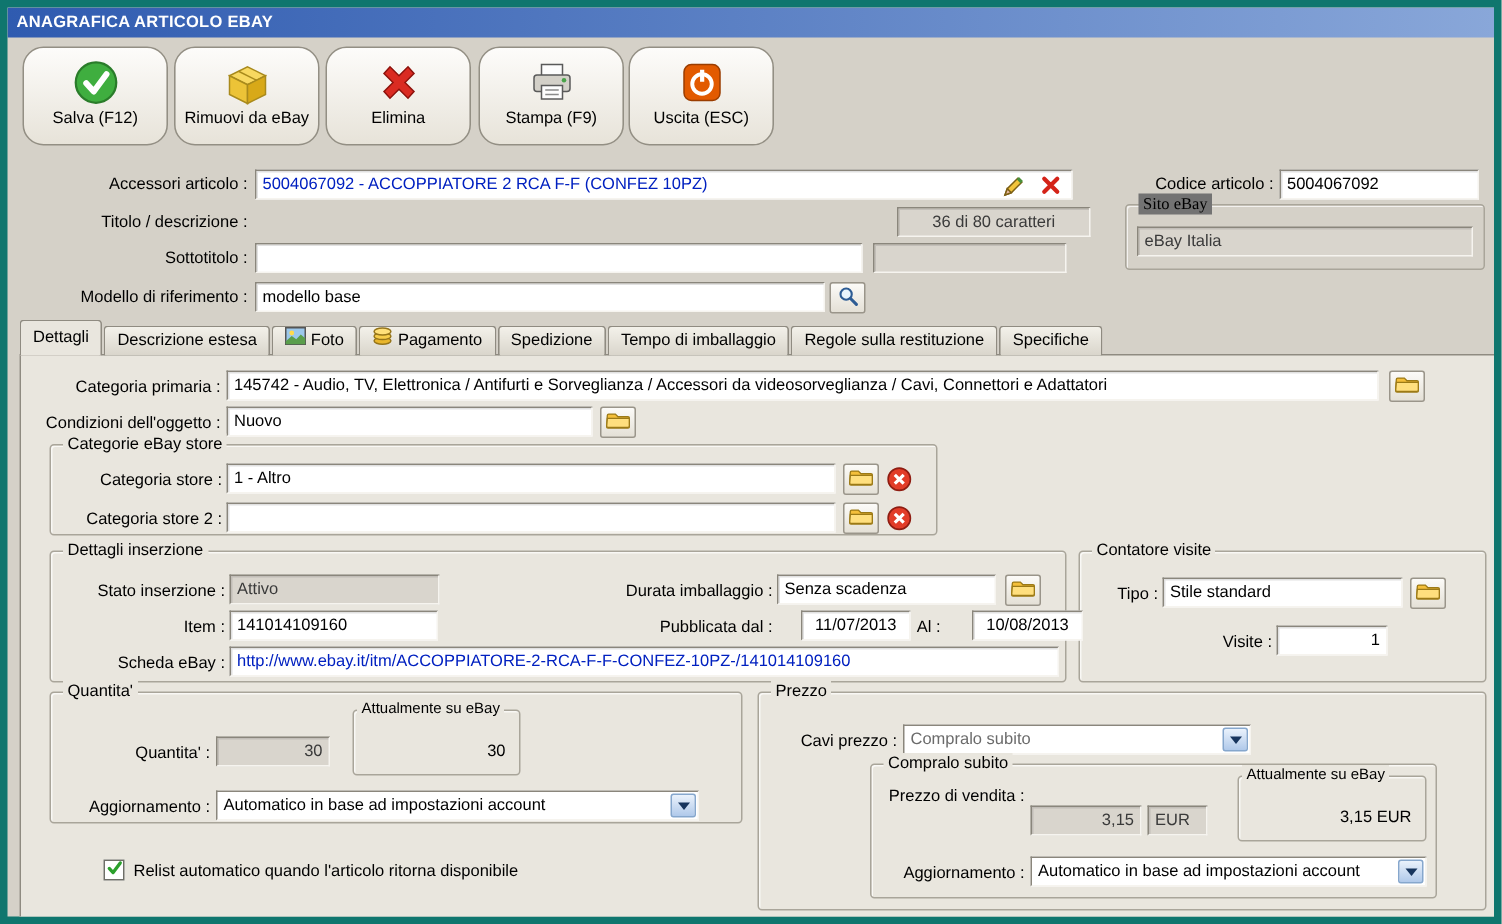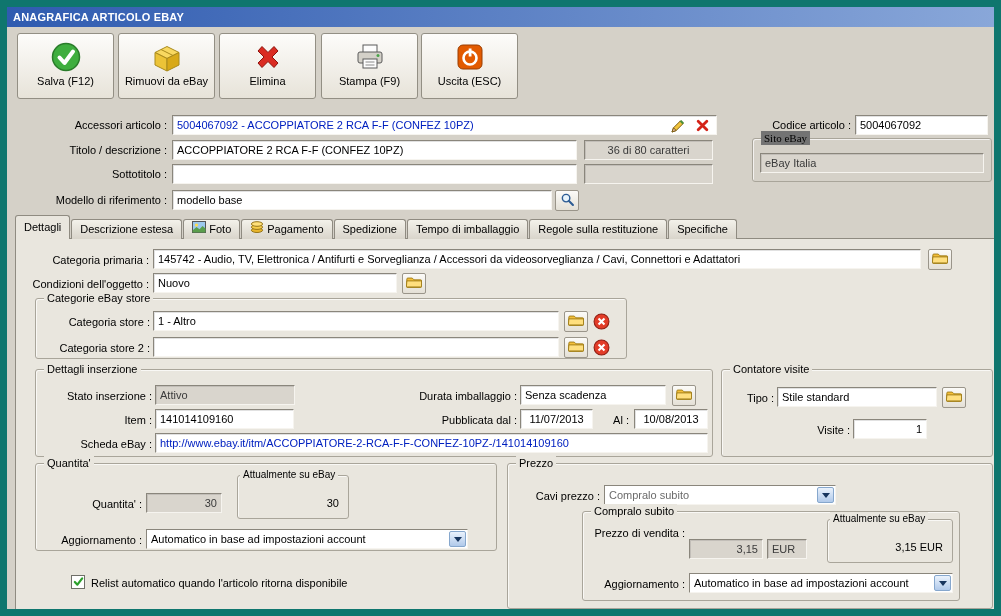--- a/index.html
+++ b/index.html
@@ -1,34 +1,34 @@
 <!DOCTYPE html>
 <html><head>
 <meta charset="utf-8">
 <style>
   * { box-sizing: border-box; margin: 0; padding: 0; }
   body { font-family: "Liberation Sans", sans-serif; font-size: 11px; color:#000; }
-  .win { position:relative; width:1001px; height:616px; background:#d5d1c8; overflow:hidden; border:7px solid #0f766e; }
+  .win { position:relative; width:1001px; height:616px; background:#d5d1c8; overflow:hidden; border:5px solid #0f766e; }
   .titlebar { position:absolute; left:0; top:0; right:0; height:20px;
     background:linear-gradient(90deg,#2f5bb0,#89a7d9); color:#fff; font-weight:bold;
     line-height:20px; padding-left:6px; letter-spacing:.2px; }
   
   .tbtn { position:absolute; top:26px; width:97px; height:66px; border:1px solid #938f84;
-    border-radius:3px; background:linear-gradient(#fdfcfa,#e7e3d9); text-align:center; cursor:pointer; }
+    border-radius:14px; background:linear-gradient(#fdfcfa,#e7e3d9); text-align:center; cursor:pointer; }
   .tbtn .ticon { display:block; margin:7px auto 2px; width:32px; height:32px; }
   .tbtn .tlabel { display:block; margin-top:2px; }
   
   .lbl { position:absolute; height:18px; line-height:18px; text-align:right; white-space:nowrap; }
   .lbl.left { text-align:left; }
   .field { position:absolute; height:20px; line-height:18px; padding:0 4px; background:#fff;
     border:1px solid; border-color:#8a867c #f6f4ef #f6f4ef #8a867c;
     box-shadow:inset 1px 1px 0 rgba(90,90,90,.18); white-space:nowrap; overflow:hidden; }
   .field.gray { background:#d9d5cd; color:#3a3a3a; }
   .field.right { text-align:right; }
-  .field.center { text-align:center; }
+  .field.center { text-align:center;margin-left:16px; }
   .link { color:#0020c0; }
   .url { color:#0020c0; }
   .muted { color:#6b6b6b; }
   .iconbtn { position:absolute; width:24px; height:21px; background:linear-gradient(#fcfbf8,#e4e0d6);
     border:1px solid #9a958a; border-radius:2px; display:flex; align-items:center; justify-content:center; cursor:pointer; }
   .flaticon { position:absolute; cursor:pointer; display:flex; align-items:center; justify-content:center; }
   
   .tabs { position:absolute; left:8px; top:208px; height:24px; display:flex; align-items:flex-end; z-index:3; }
   .tab { height:20px; line-height:19px; padding:0 8px; margin-right:1px; background:linear-gradient(#f3f1ea,#d9d5cb);
     border:1px solid #8f8b81; border-bottom:none; border-radius:3px 3px 0 0; white-space:nowrap; cursor:pointer;
@@ -129,21 +129,20 @@
   </span>
   <span class="flaticon" style="left:687px;top:110px;width:16px;height:16px">
     <svg width="13" height="13" viewBox="0 0 12 12">
         <path d="M2 2 L10 10 M10 2 L2 10" stroke="#d42318" stroke-width="2.6" stroke-linecap="round"></path>
       </svg>
   </span>
   <div class="lbl" style="left:742px;top:109px;width:102px">Codice articolo :</div>
   <div class="field" style="left:848px;top:108px;width:133px">5004067092</div>
 
   <div class="lbl" style="left:20px;top:134px;width:140px">Titolo / descrizione :</div>
-  <div class="field" style="left:165px;top:133px;width:405px">ACCOPPIATORE 2 RCA F-F (CONFEZ 10PZ)</div>
   <div class="field gray center" style="left:577px;top:133px;width:129px">36 di 80 caratteri</div>
 
   <div class="group" style="left:745px;top:131px;width:240px;height:44px">
     <span class="gt onwin">Sito eBay</span>
   </div>
   <div class="field gray" style="left:753px;top:146px;width:224px">eBay Italia</div>
 
   <div class="lbl" style="left:20px;top:158px;width:140px">Sottotitolo :</div>
   <div class="field" style="left:165px;top:157px;width:405px"></div>
   <div class="field gray" style="left:577px;top:157px;width:129px"></div>

